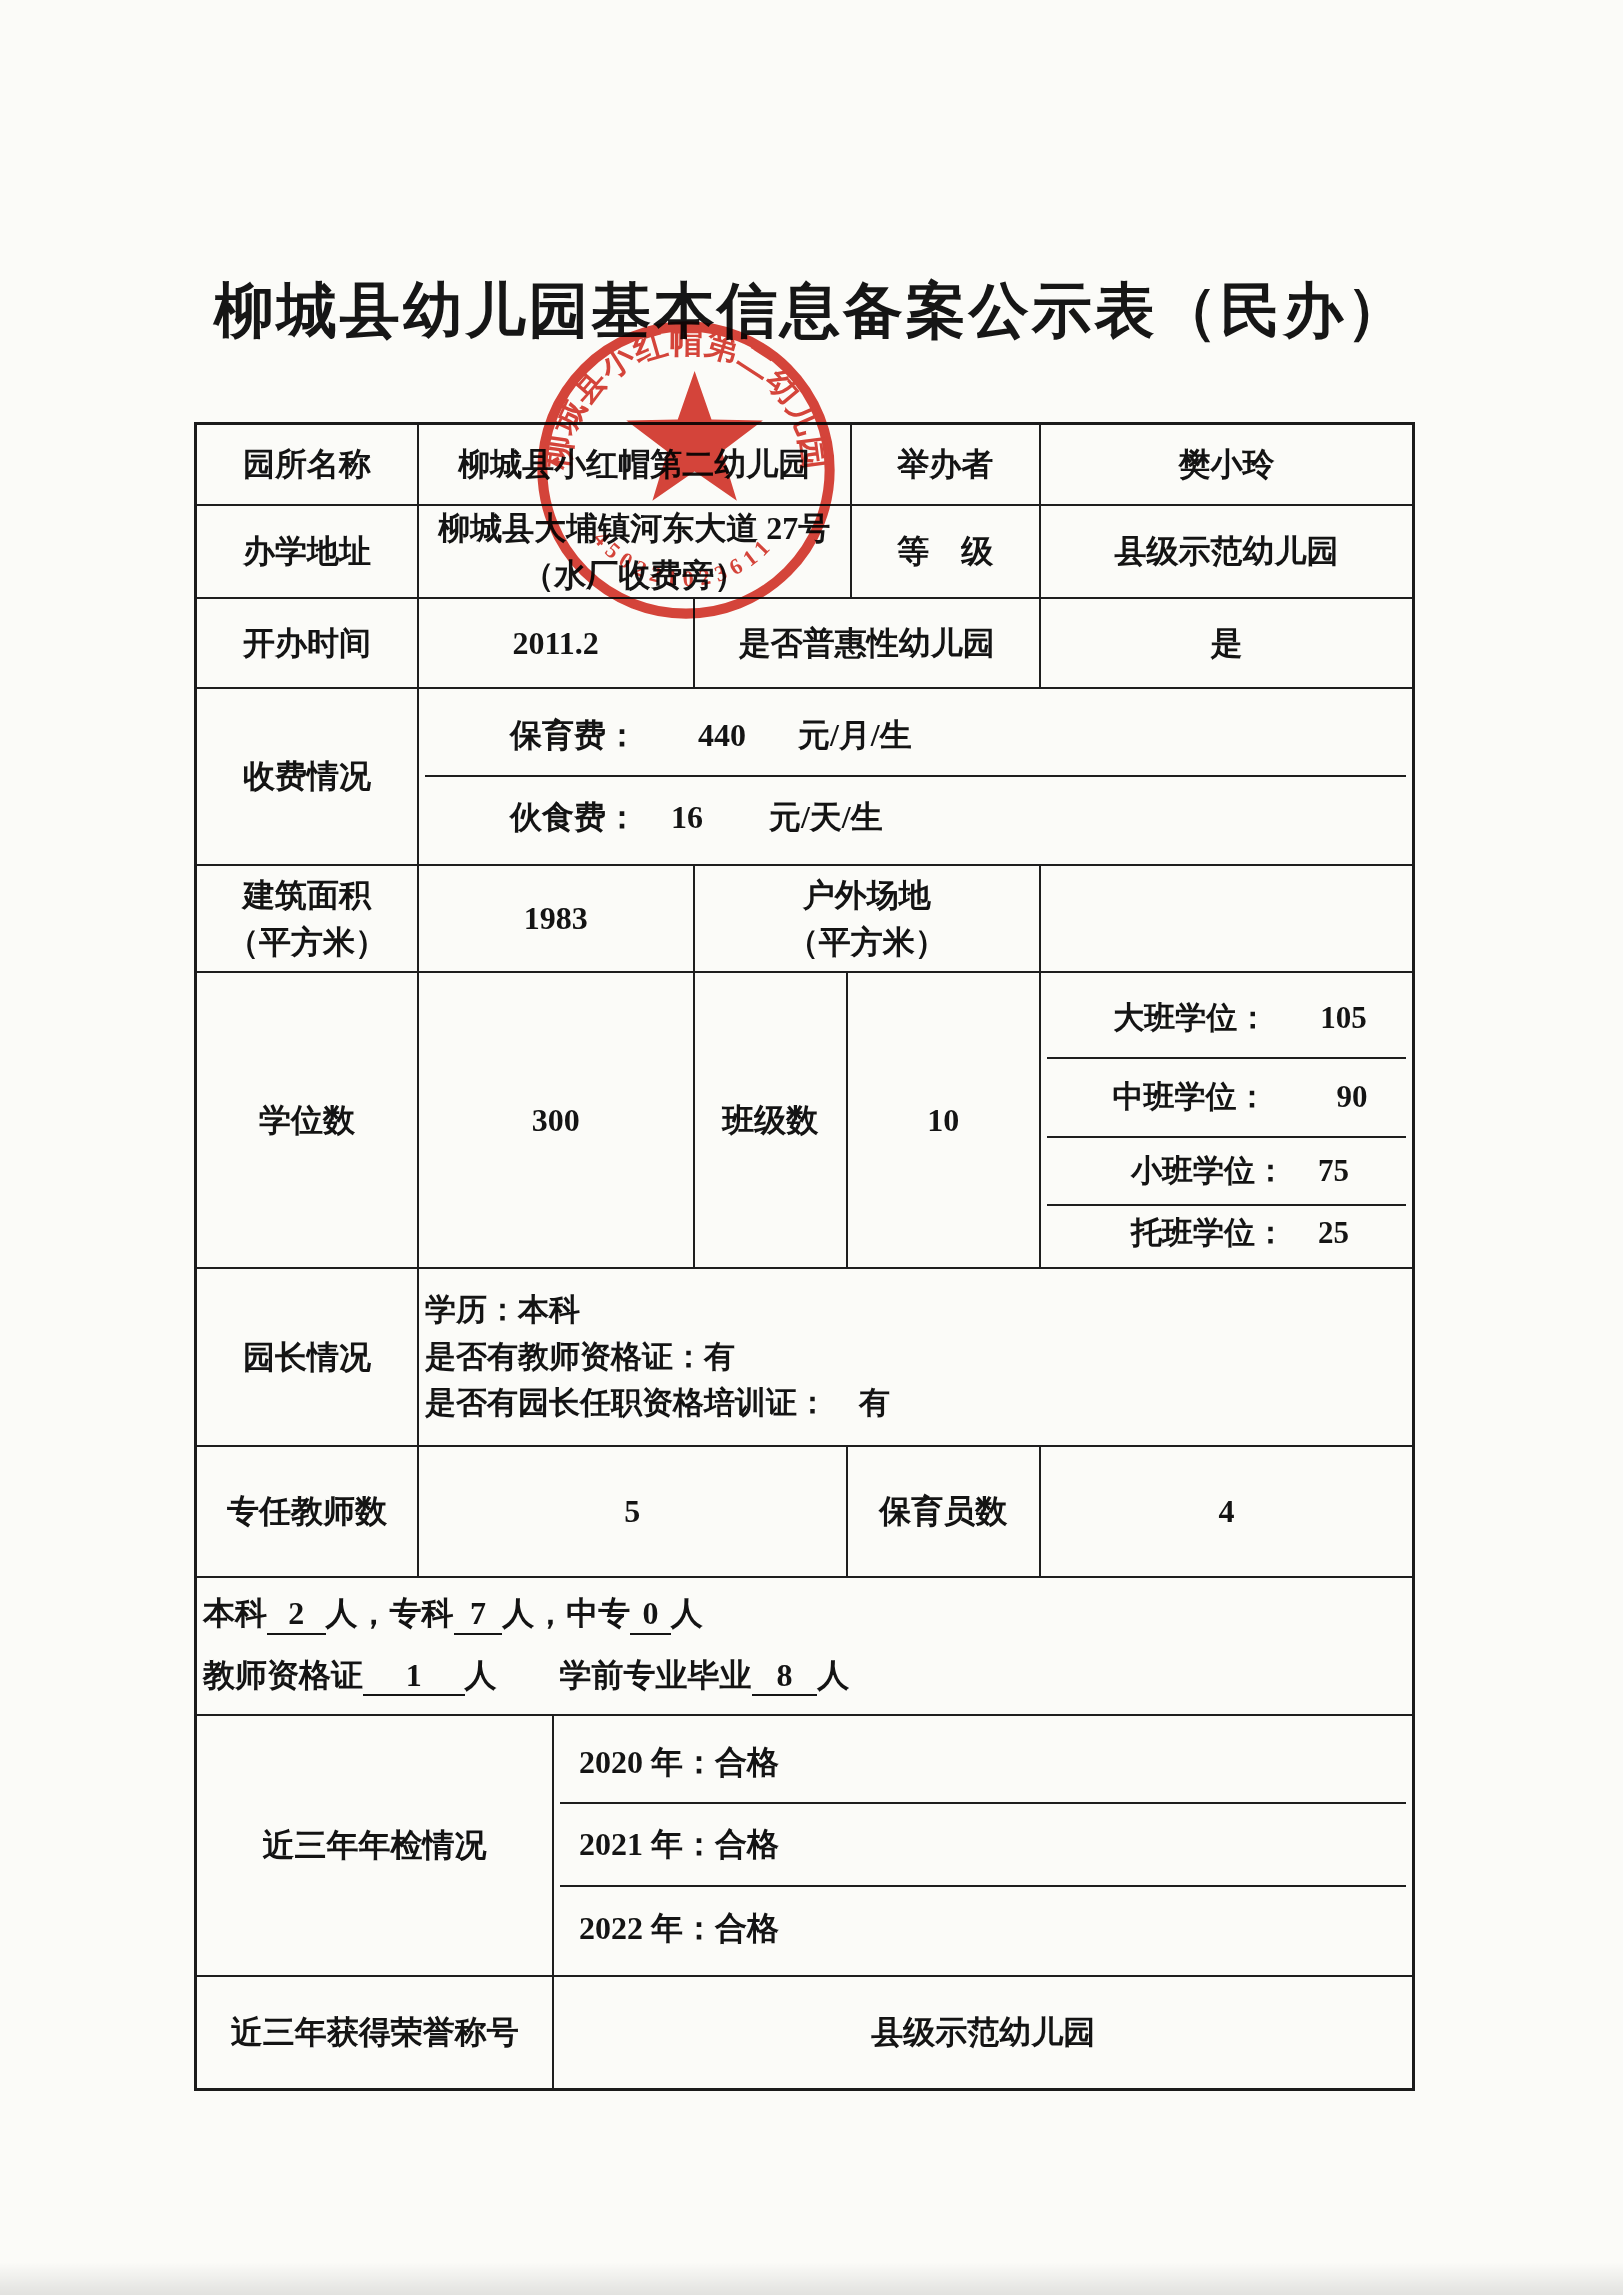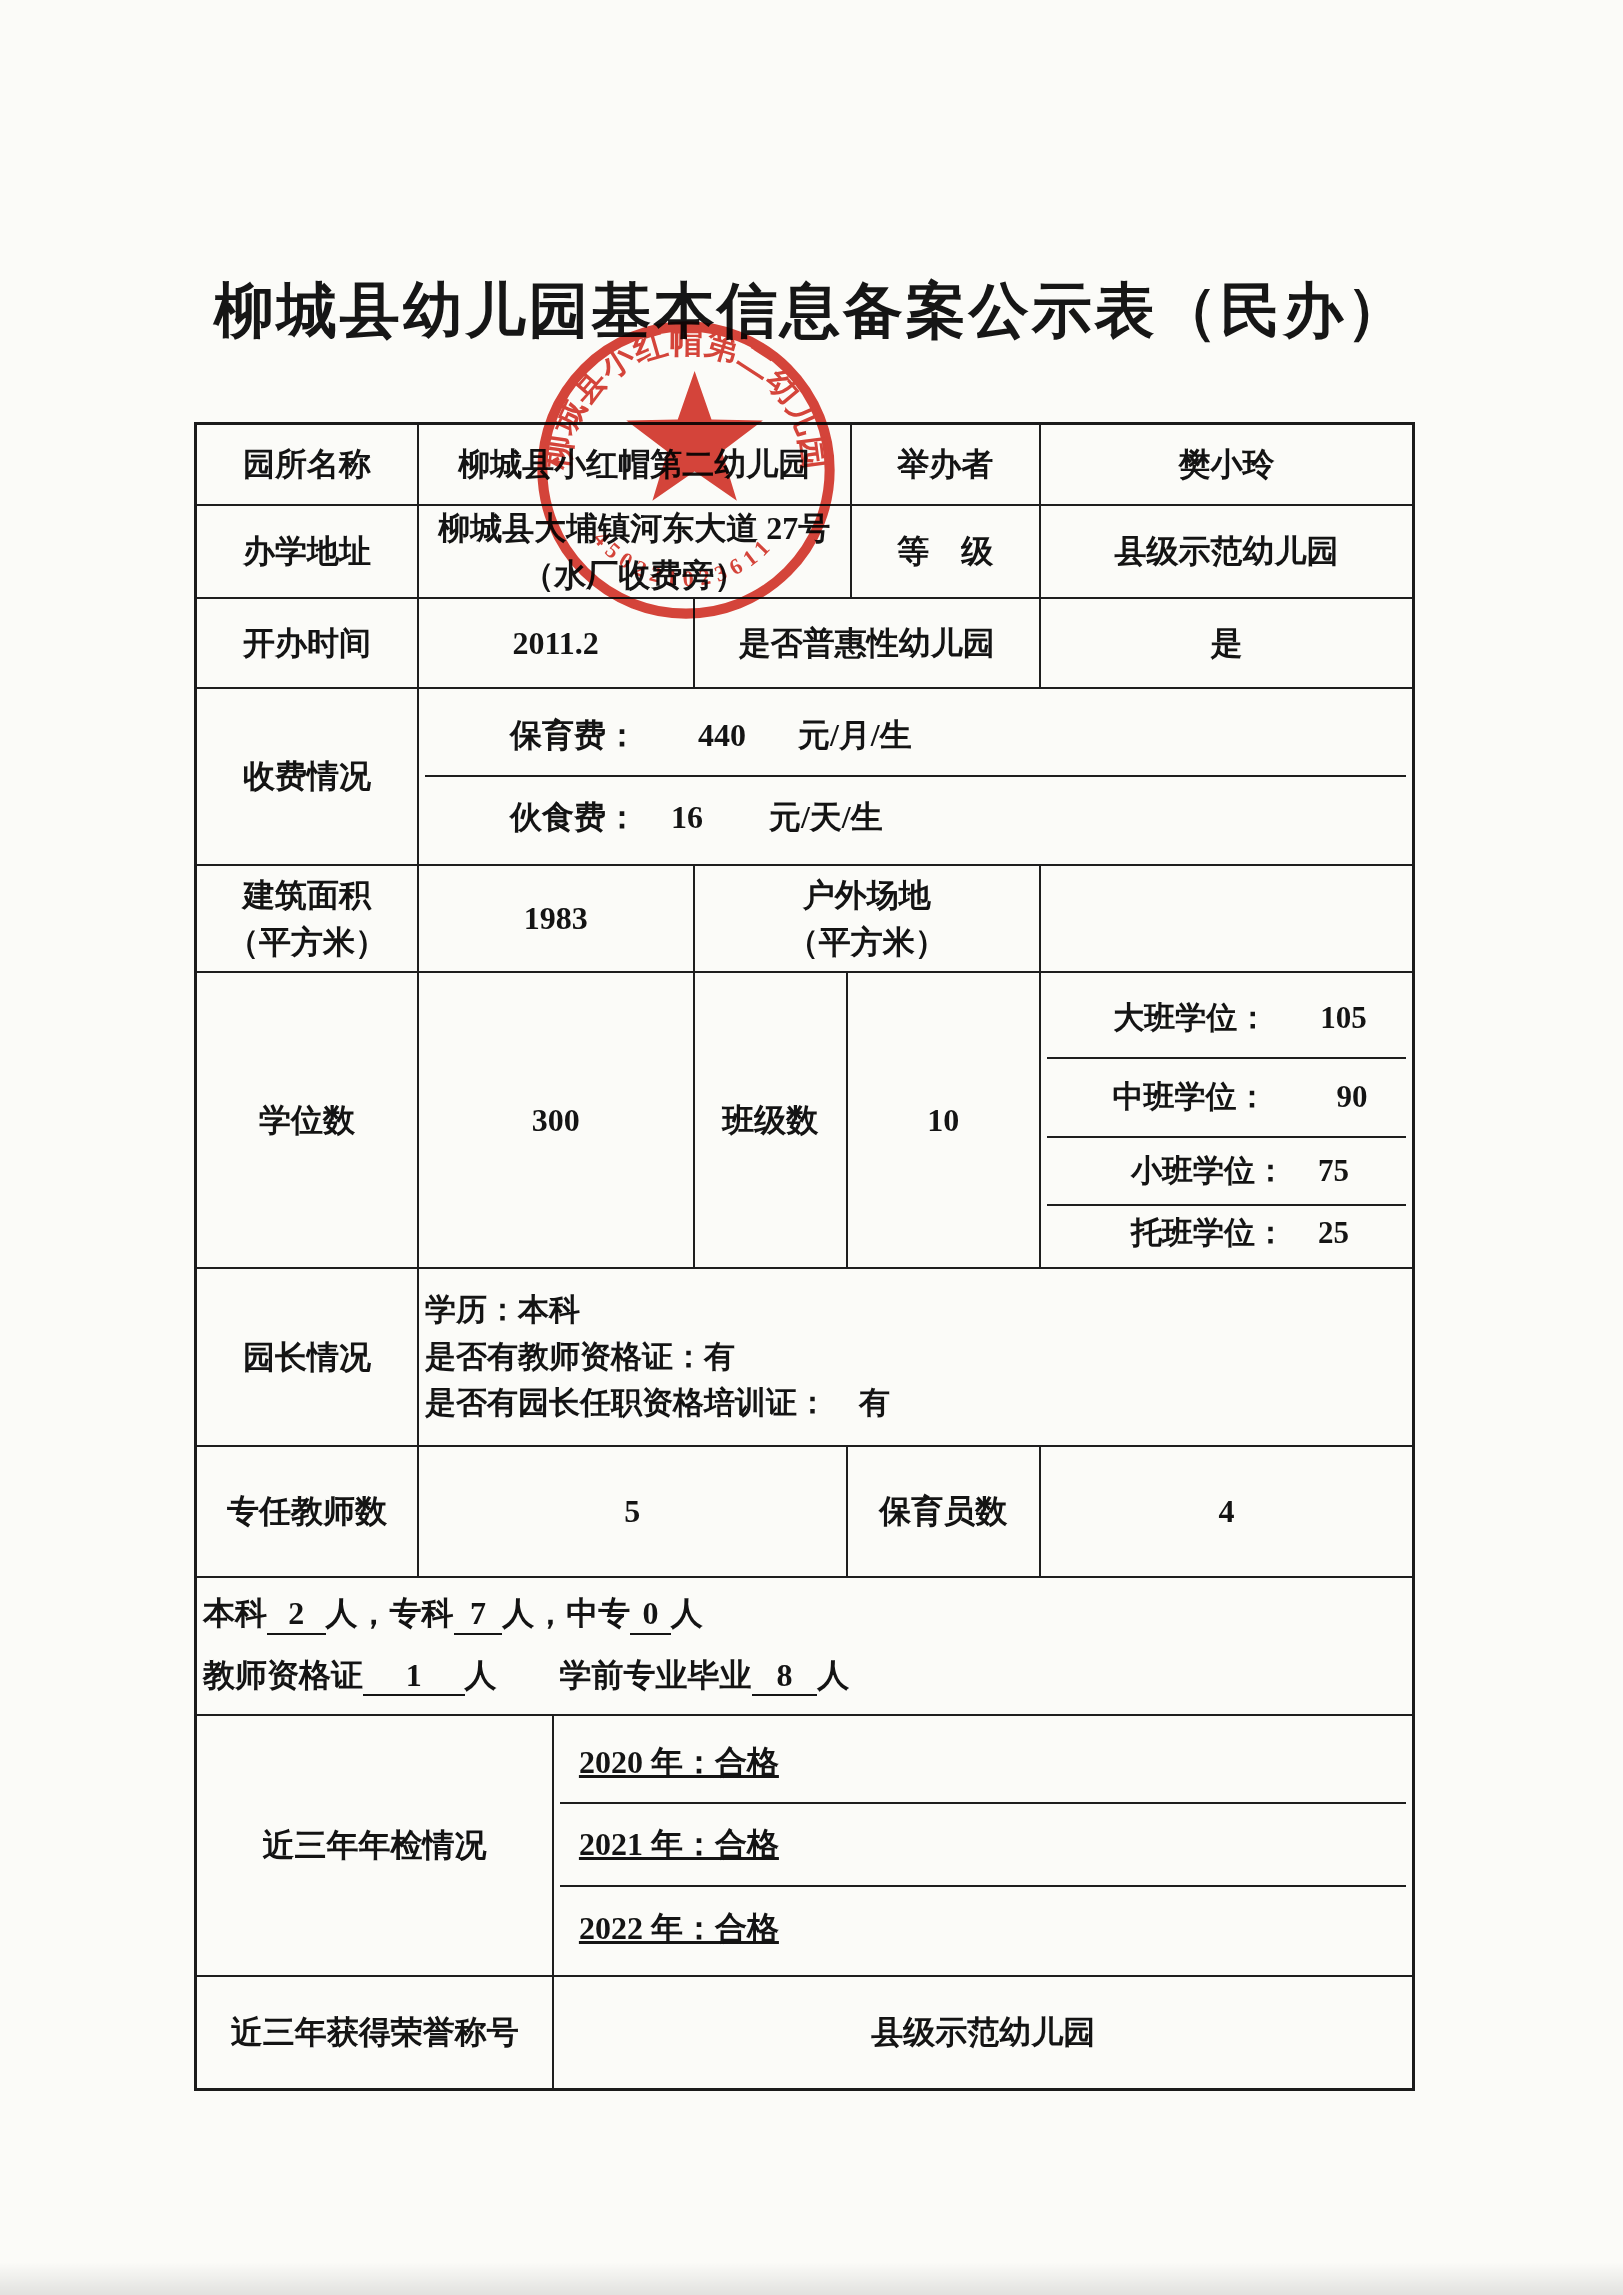--- a/index.html
+++ b/index.html
@@ -79,21 +79,21 @@
   .qual-cell{align-items:flex-start;justify-content:center;padding-left:16px;text-align:left;}
   .qual-line{font-size:32px;line-height:1.1;margin:11.5px 0;}
   .uline{
     display:inline-block;text-align:center;
     border-bottom:2.9px solid #151515;
     padding:0 4.3px 1.4px 4.3px;line-height:1.1;
   }
   .uw70{min-width:50px}.uw55{min-width:40px}.uw45{min-width:32px}.uw130{min-width:93px}.uw80{min-width:57px}
   .gap-left{margin-left:63px;}
   
-  .yearline{justify-content:flex-start;padding-left:18.7px;text-decoration:underline;}
+  .yearline{justify-content:flex-start;padding-left:18.7px;}
   
   .stamp{
     position:absolute;left:528px;top:312px;
     width:316px;height:316px;
     opacity:0.86;
     mix-blend-mode:multiply;
     pointer-events:none;
   }
 </style>
 </head>

